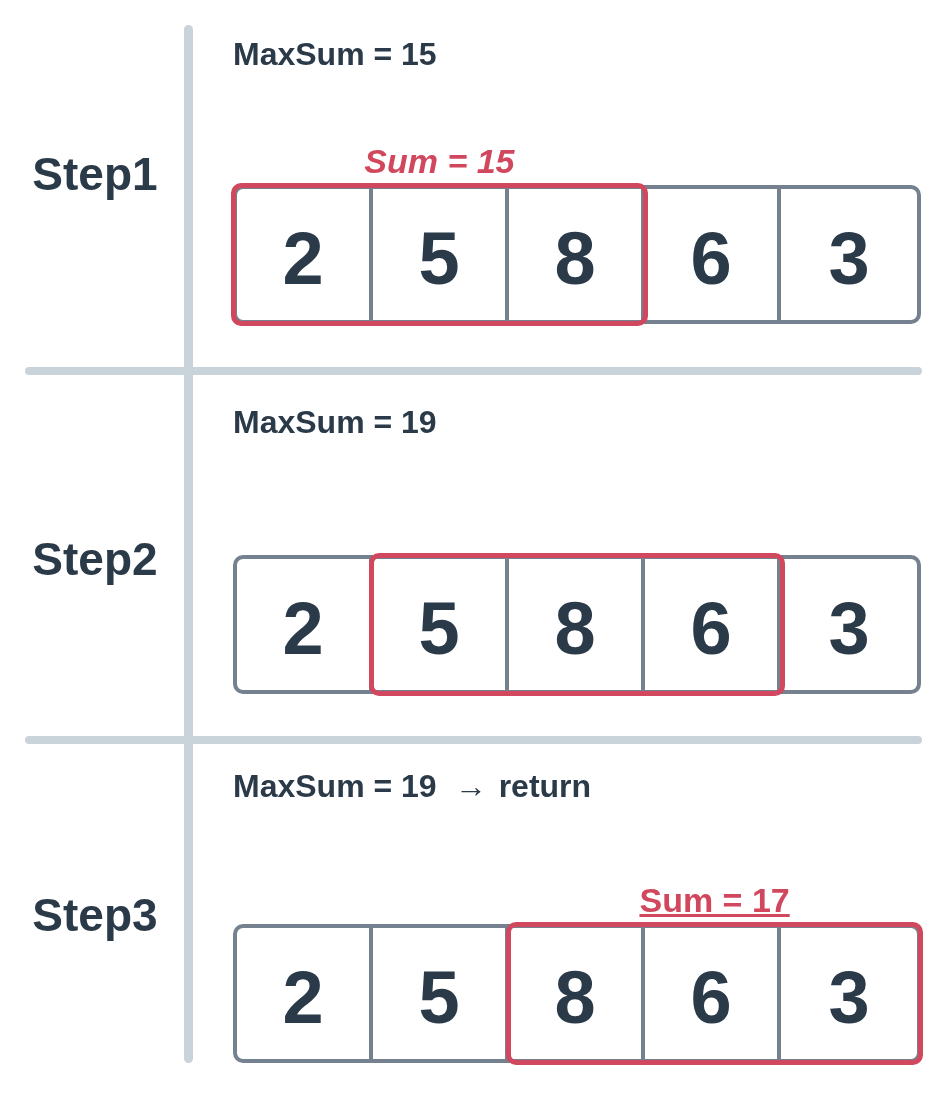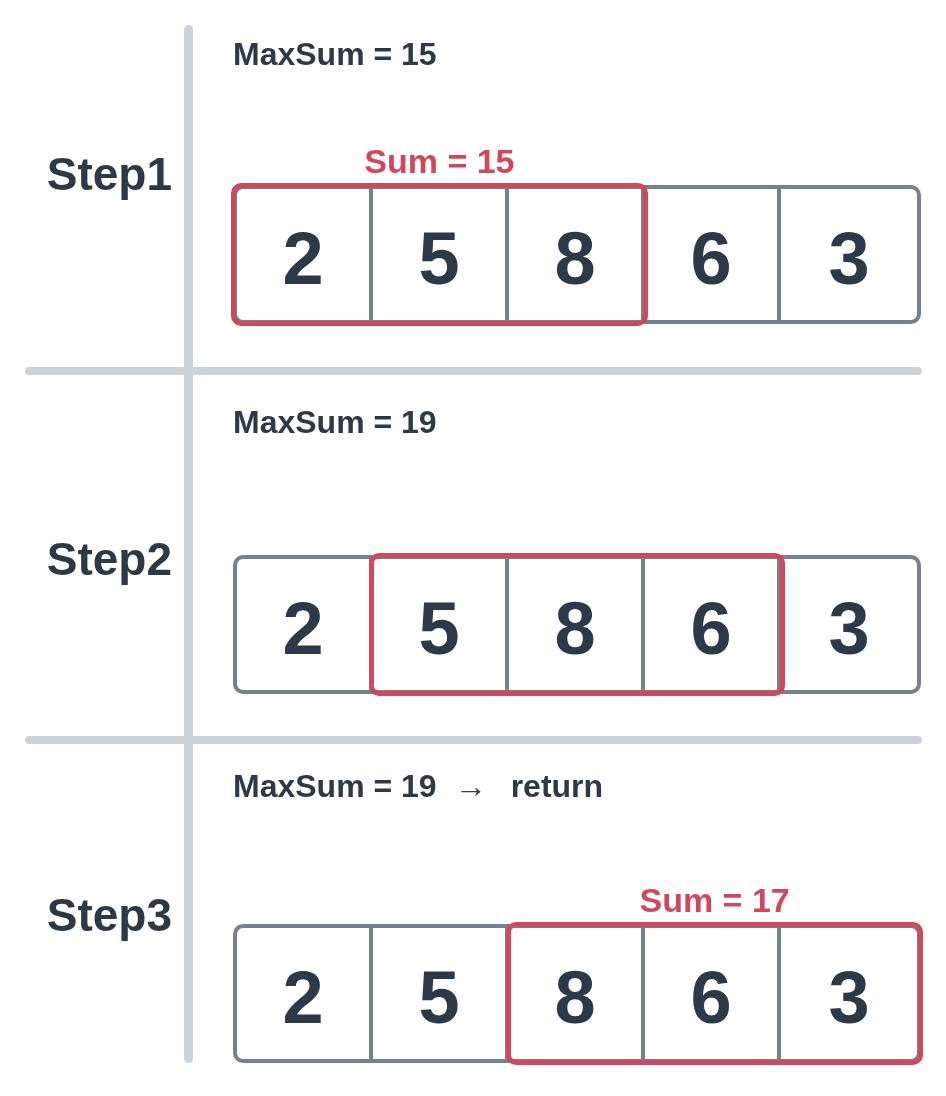--- a/index.html
+++ b/index.html
@@ -18,35 +18,35 @@
     background:var(--divider);border-radius:5px;
   }
   .hline{
     position:absolute;left:25px;width:897px;height:8px;
     background:var(--divider);border-radius:4px;
   }
   .hline.h1{top:367px}
   .hline.h2{top:736px}
 
   .step-label{
-    position:absolute;left:18px;width:154px;text-align:right;
+    position:absolute;left:18px;width:154px;text-align:center;
     font-size:46px;line-height:1;white-space:nowrap;
   }
   .step-label.s1{top:151px}
   .step-label.s2{top:536px}
   .step-label.s3{top:892px}
 
   .maxsum{
     position:absolute;left:233px;font-size:32px;line-height:1;white-space:nowrap;
   }
   .maxsum.s1{top:38px}
   .maxsum.s2{top:406px}
   .maxsum.s3{top:770px}
   .ret-arrow{margin-left:18px;}
-  .ret-word{margin-left:24px;}
+  .ret-word{margin-left:12px;}
 
   .arr{
     position:absolute;left:233px;width:688px;height:139px;
   }
   .arr.s1{top:185px}
   .arr.s2{top:555px}
   .arr.s3{top:924px}
 
   .cells{
     position:absolute;left:0;top:0;width:688px;height:139px;
@@ -80,21 +80,21 @@
 
   <div class="vline"></div>
   <div class="hline h1"></div>
   <div class="hline h2"></div>
 
   <div class="step-label s1">Step1</div>
   <div class="maxsum s1">
     <span>MaxSum = 15</span>
   </div>
   <div class="arr s1">
-    <div class="sum-label" style="left: -2px; width: 416.8px;">Sum = 15</div>
+    <div class="sum-label" style="left: -2px; width: 416.8px; font-style: italic;">Sum = 15</div>
     <div class="cells">
       <div class="cell">2</div>
       <div class="cell">5</div>
       <div class="cell">8</div>
       <div class="cell">6</div>
       <div class="cell">3</div>
     </div>
     <div class="window" style="left: -2px; width: 416.8px;"></div>
   </div>
 
@@ -111,21 +111,21 @@
       <div class="cell">3</div>
     </div>
     <div class="window" style="left: 135.6px; width: 416.8px;"></div>
   </div>
 
   <div class="step-label s3">Step3</div>
   <div class="maxsum s3">
     <span>MaxSum = 19</span><span class="ret-arrow">→</span><span class="ret-word">return</span>
   </div>
   <div class="arr s3">
-    <div class="sum-label" style="left: 273.2px; width: 416.8px;">Sum = 17</div>
+    <div class="sum-label" style="left: 273.2px; width: 416.8px; text-decoration: underline;">Sum = 17</div>
     <div class="cells">
       <div class="cell">2</div>
       <div class="cell">5</div>
       <div class="cell">8</div>
       <div class="cell">6</div>
       <div class="cell">3</div>
     </div>
     <div class="window" style="left: 273.2px; width: 416.8px;"></div>
   </div>
 

